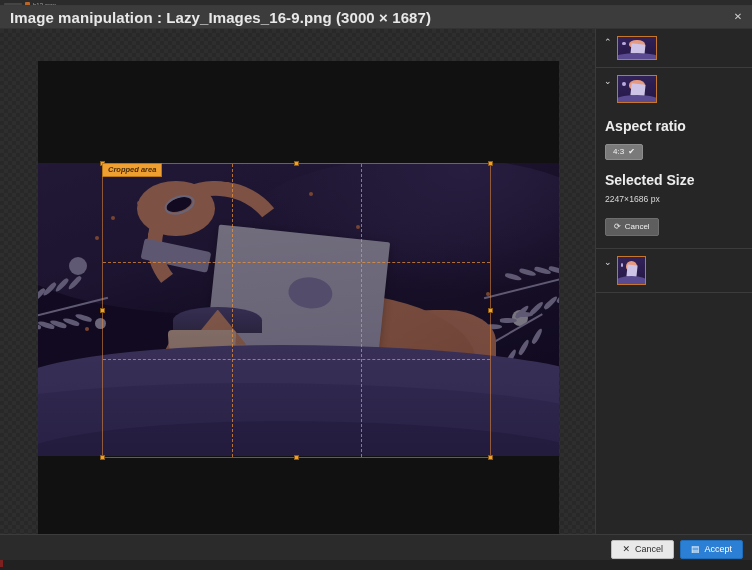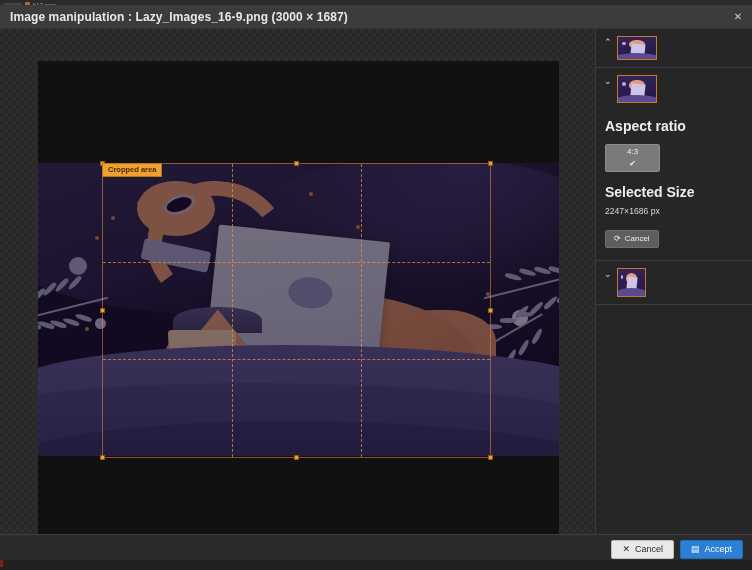--- a/index.html
+++ b/index.html
@@ -62,40 +62,41 @@
     box-shadow: 0 0 0 1px #3a3a3a;
   }
   .modal-header {
     height: 23px; flex: 0 0 23px;
     background: #3c3c3c;
     display: flex; align-items: center;
     padding: 0 6px 0 10px;
     border-bottom: 1px solid #333;
   }
   .modal-title {
-    color: #e8e8e8; font-size: 12px; font-weight: bold;
+    color: #e8e8e8; font-size: 15px; font-weight: bold;
     letter-spacing: .1px; flex: 1;
   }
   .modal-close {
     width: 16px; height: 16px; display:flex; align-items:center; justify-content:center;
     color: #cfcfcf; font-size: 10px; cursor: pointer; line-height: 1;
   }
 
   .modal-body { flex: 1; display: flex; min-height: 0; }
 
   
   .editor {
     flex: 1; position: relative;
     background-color: #2e2e2e;
     background-image:
       linear-gradient(45deg, #282828 25%, transparent 25%, transparent 75%, #282828 75%),
       linear-gradient(45deg, #282828 25%, transparent 25%, transparent 75%, #282828 75%);
     background-size: 8px 8px;
     background-position: 0 0, 4px 4px;
     overflow: hidden;
+    font-style: italic;
   }
   .canvas-stage {
     position: absolute; left: 38px; top: 32px; width: 521px; height: 492px;
     background: #111111;
   }
   
   .photo {
     position: absolute; left: 0; top: 102px; width: 521px; height: 293px;
     overflow: hidden;
     background: #2a1d4a;
@@ -276,21 +277,21 @@
 
   .panel-content { padding: 8px 9px 12px 9px; }
   .field-label {
     color: #ededed; font-size: 14px; font-weight: bold; margin-bottom: 6px;
   }
   .field-label.sp { margin-top: 12px; }
   .ratio-btn {
     display: inline-flex; align-items:center; gap:4px;
     background: #7a7a7a; color: #f2f2f2;
     border: 1px solid #8d8d8d; border-radius: 2px;
-    font-size: 8px; padding: 3px 21px; cursor: pointer; line-height: 1; flex-direction: column;
+    font-size: 8px; padding: 3px 7px; cursor: pointer; line-height: 1;
   }
   .check { font-size: 8px; }
   .size-value { color:#d8d8d8; font-size:8.6px; margin-bottom: 2px; }
   .reset-btn {
     display:inline-flex; align-items:center; gap:4px;
     margin-top: 12px;
     background:#5e5e5e; color:#f0f0f0;
     border:1px solid #6e6e6e; border-radius:2px;
     font-size:8px; padding:4px 8px; cursor:pointer; line-height:1;
   }

